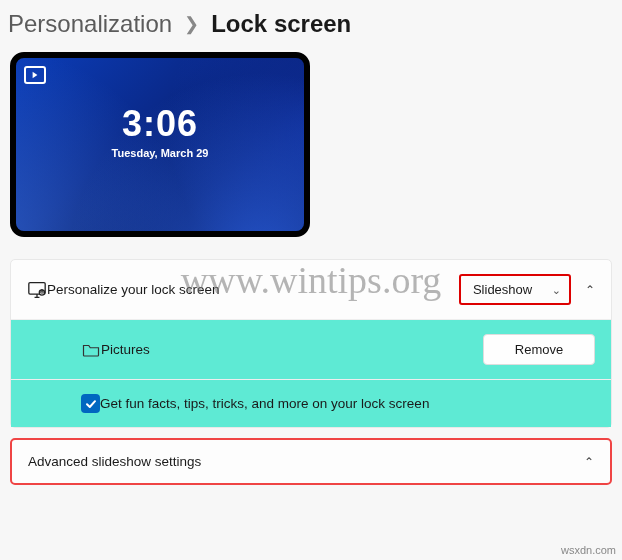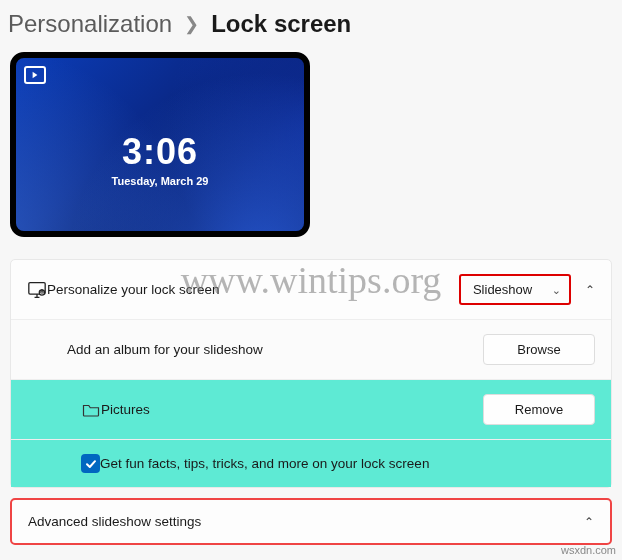--- a/index.html
+++ b/index.html
@@ -47,21 +47,20 @@
     border-radius: 3px;
     display: flex; align-items:center; justify-content:center;
   }
   .play-badge svg { display:block; }
   .clock {
     position: absolute;
     top: 45px;
     width: 100%;
     text-align: center;
     color: #fff;
-    margin-top: 28px;
   }
   .clock .time { font-size: 36px; font-weight: 600; letter-spacing: 1px; }
   .clock .date { font-size: 11px; font-weight: 600; margin-top: 2px; }
   .panel {
     margin: 22px 10px 0 10px;
     background: #fdfdfd;
     border: 1px solid #e8e8e8;
     border-radius: 5px;
   }
   .row {
@@ -166,24 +165,20 @@
       </svg>
     </span>
     <span class="label">Personalize your lock screen</span>
     <div class="select">
       <span>Slideshow</span>
       <span class="chev">⌄</span>
     </div>
     <span class="expand">⌃</span>
   </div>
 
-  <div class="row sub">
-    <span class="label">Add an album for your slideshow</span>
-    <div class="btn">Browse</div>
-  </div>
 
   <div class="row sub2">
     <span class="icon">
       <svg width="18" height="14" viewBox="0 0 24 18" fill="none" stroke="#333" stroke-width="1.6">
         <path d="M2 3 h7 l2 3 h11 v10 a1 1 0 0 1 -1 1 H3 a1 1 0 0 1 -1 -1 Z"></path>
       </svg>
     </span>
     <span class="label">Pictures</span>
     <div class="btn">Remove</div>
   </div>

